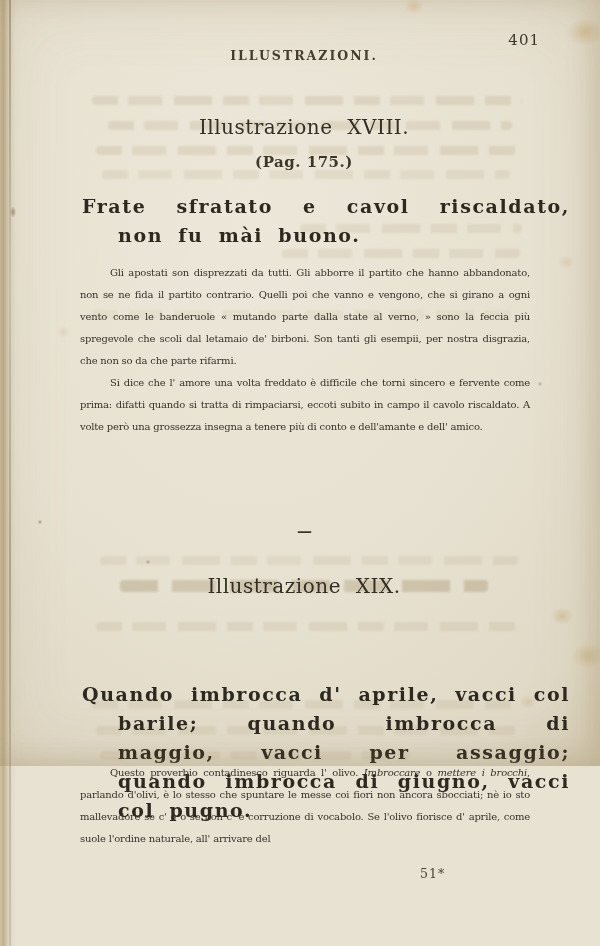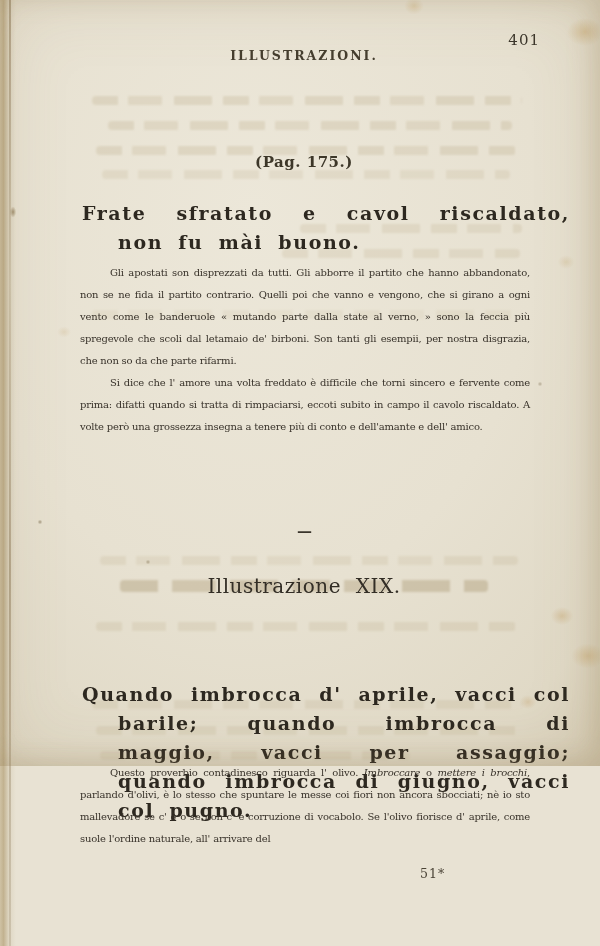--- a/index.html
+++ b/index.html
@@ -81,21 +81,21 @@
     font-size:15px;font-weight:bold;color:#3d3729;letter-spacing:.5px;
   }
   .r1{top:153px;} .r2{top:609px;}
   .proverb{
     position:absolute;left:82px;width:452px;margin:0;
     font-size:19px;font-weight:bold;color:#2d2820;
     letter-spacing:1.6px;word-spacing:7px;line-height:29px;
     text-align:justify;
     padding-left:36px;text-indent:-36px;
   }
-  .p1{top:199px;} .p2{top:680px;}
+  .p1{top:192px;} .p2{top:680px;}
   .bodyblock{
     position:absolute;left:80px;width:450px;
     font-size:10px;line-height:22px;color:#38322a;
     text-align:justify;letter-spacing:-.2px;
   }
   .b1{top:262px;} .b2{top:762px;}
   .bodyblock p{margin:0;text-indent:30px;}
   .divider{
     position:absolute;top:522px;left:78px;width:452px;text-align:center;
     font-size:15px;color:#3a342b;font-weight:bold;letter-spacing:-1px;
@@ -125,20 +125,21 @@
   <div class="ghost" style="top:556px;left:100px;width:418px;opacity:.4"></div>
   <div class="ghost bold" style="top:580px;left:120px;width:368px"></div>
   <div class="ghost" style="top:622px;left:96px;width:420px;opacity:.45"></div>
   <div class="ghost" style="top:700px;left:92px;width:430px;opacity:.4"></div>
   <div class="ghost" style="top:726px;left:96px;width:424px;opacity:.4"></div>
   <div class="ghost" style="top:751px;left:100px;width:310px;opacity:.35"></div>
 
   <div class="running-header">ILLUSTRAZIONI.</div>
   <div class="folio">401</div>
 
+  <h2 class="section-heading h1">Illustrazione  XVIII.</h2>
   <div class="page-ref r1">(Pag. 175.)</div>
   <h3 class="proverb p1">Frate sfratato e cavol riscaldato, non fu mài buono.</h3>
   <div class="bodyblock b1">
     <p><span>Gli apostati son disprezzati da tutti. Gli abborre il partito che hanno abbandonato, non se ne fida il partito contrario. Quelli poi che vanno e vengono, che si girano a ogni vento come le banderuole « mutando parte dalla state al verno, » sono la feccia più spregevole che scoli dal letamaio de' birboni. Son tanti gli esempii, per nostra disgrazia, che non so da che parte rifarmi.</span></p>
     <p><span>Si dice che l' amore una volta freddato è difficile che torni sincero e fervente come prima: difatti quando si tratta di rimpaciarsi, eccoti subito in campo il cavolo riscaldato. A volte però una grossezza insegna a tenere più di conto e dell'amante e dell' amico.</span></p>
   </div>
 
   <div class="divider">—</div>
 
   <h2 class="section-heading h2">Illustrazione  XIX.</h2>

